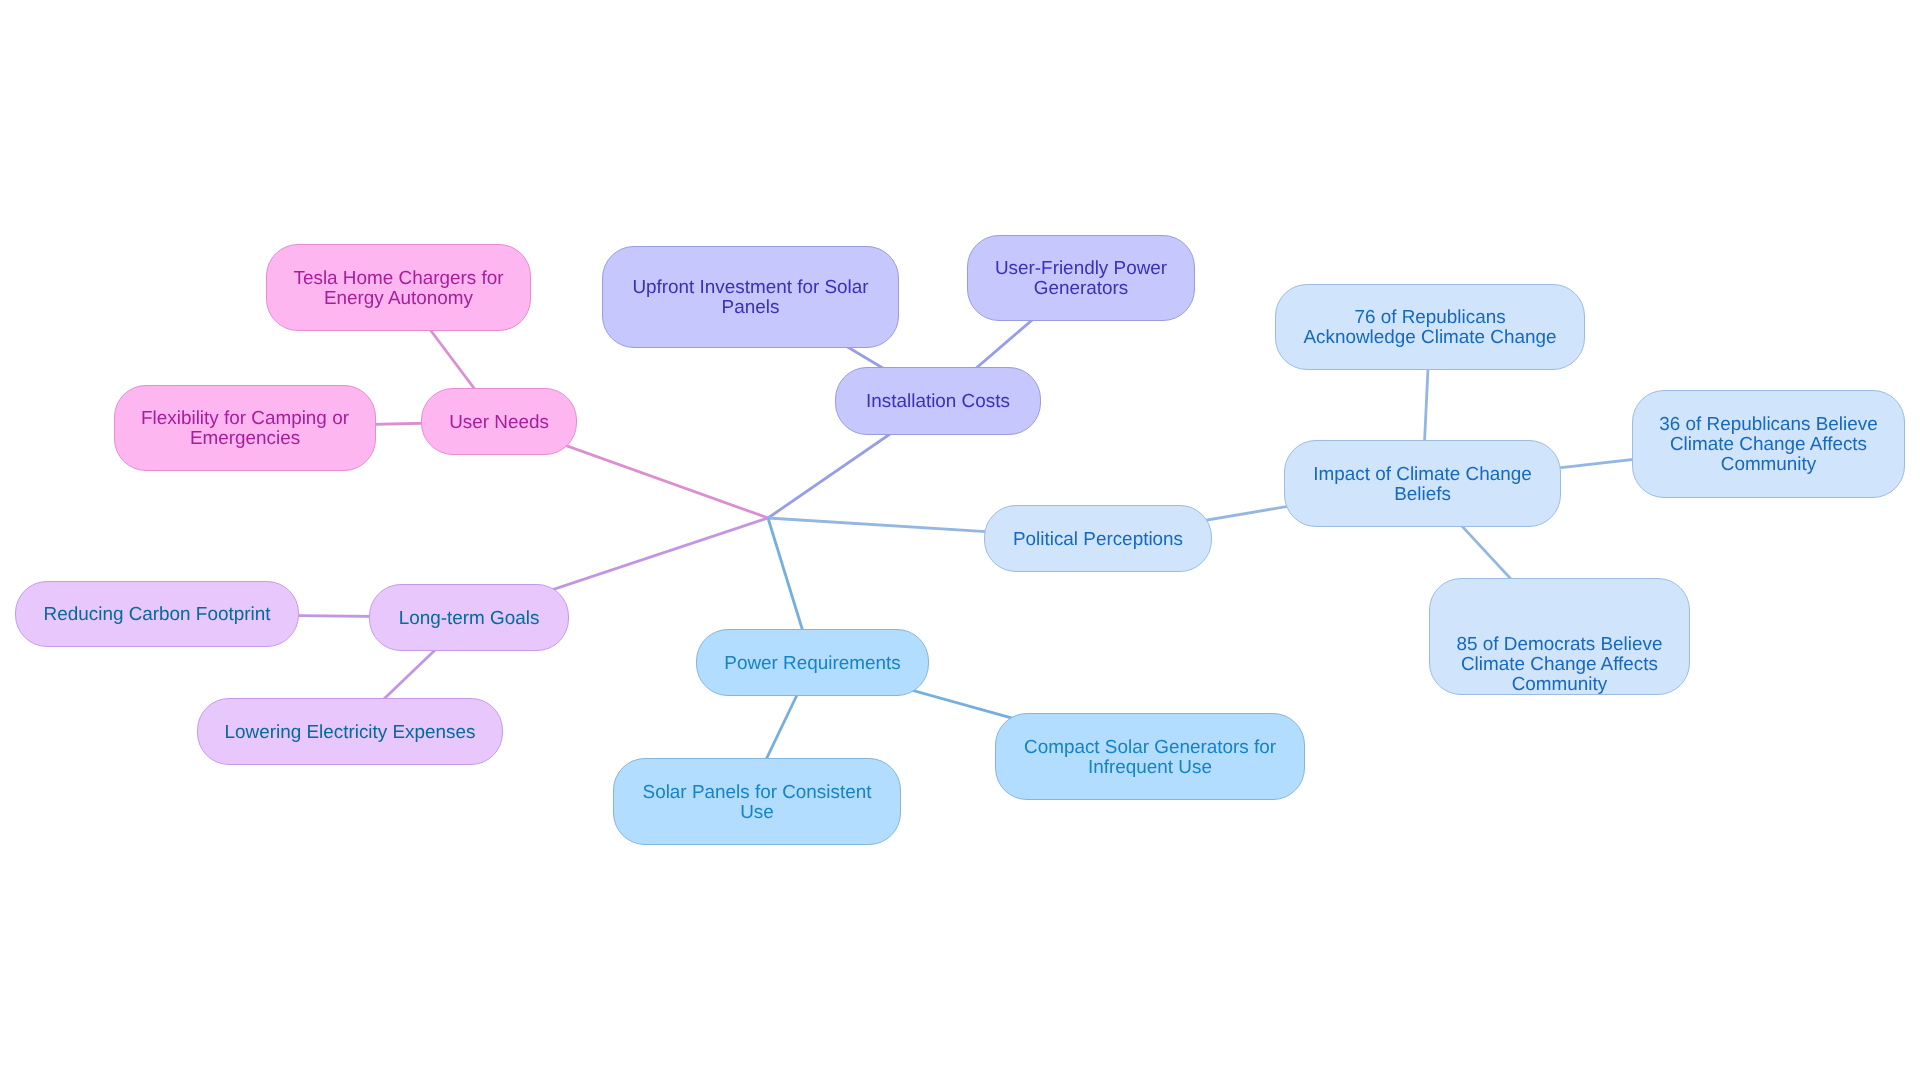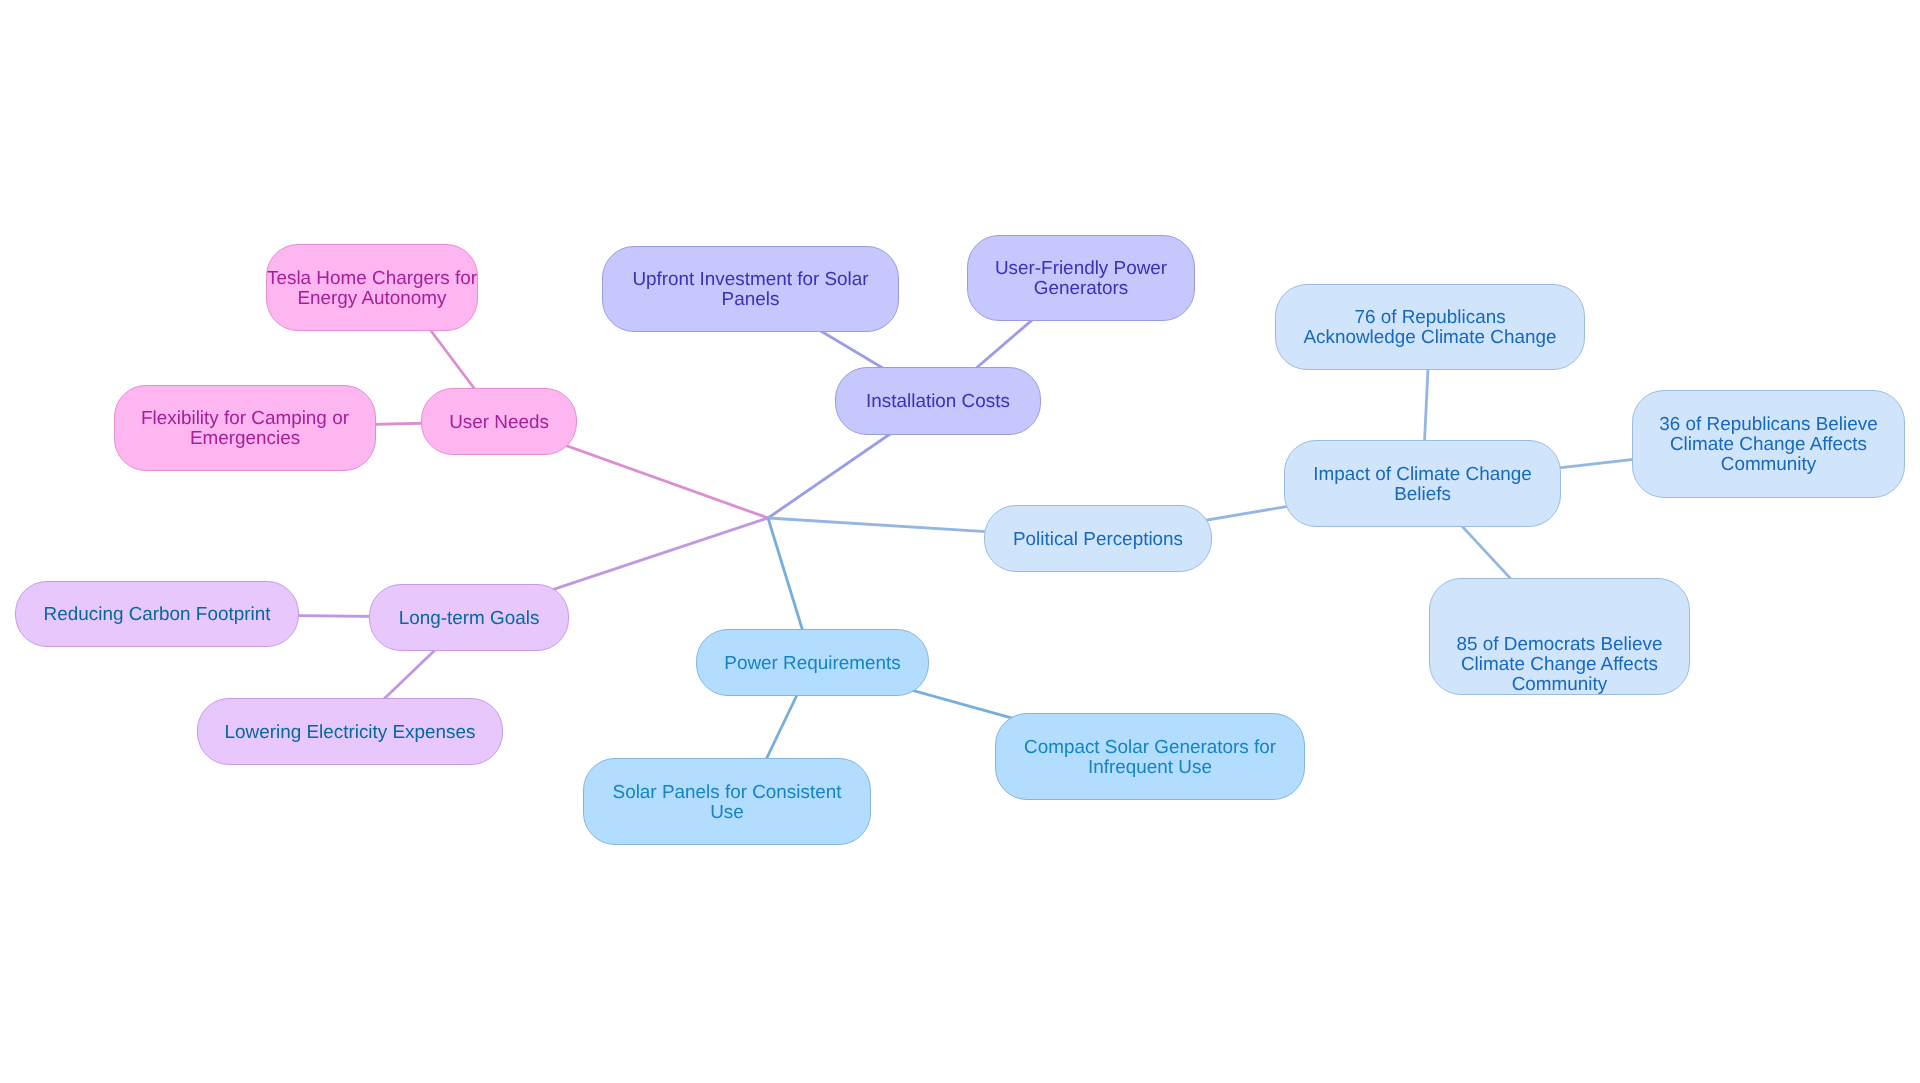--- a/index.html
+++ b/index.html
@@ -94,38 +94,38 @@
     <line class="edge edge-lavender" x1="768.0" y1="518.0" x2="469.0" y2="617.5"></line>
     <line class="edge edge-lavender" x1="469.0" y1="617.5" x2="157.0" y2="614.0"></line>
     <line class="edge edge-lavender" x1="469.0" y1="617.5" x2="350.0" y2="731.5"></line>
   </svg>
   <div id="node-layer">
     <div class="node node-pink" style="left:421px;top:388px;width:156px;height:67px;">
       <div class="label">
           <span class="tline">User Needs</span>
         </div>
     </div>
-    <div class="node node-pink" style="left:266px;top:244px;width:212px;height:87px;">
+    <div class="node node-pink" style="left:266px;top:244px;width:265px;height:87px;">
       <div class="label">
           <span class="tline">Tesla Home Chargers for</span>
           <span class="tline">Energy Autonomy</span>
         </div>
     </div>
     <div class="node node-pink" style="left:88px;top:385px;width:262px;height:86px;margin-left:26px;">
       <div class="label">
           <span class="tline">Flexibility for Camping or</span>
           <span class="tline">Emergencies</span>
         </div>
     </div>
     <div class="node node-violet" style="left:835px;top:367px;width:206px;height:68px;">
       <div class="label">
           <span class="tline">Installation Costs</span>
         </div>
     </div>
-    <div class="node node-violet" style="left:602px;top:246px;width:297px;height:86px;">
+    <div class="node node-violet" style="left:602px;top:246px;width:297px;height:102px;">
       <div class="label">
           <span class="tline">Upfront Investment for Solar</span>
           <span class="tline">Panels</span>
         </div>
     </div>
     <div class="node node-violet" style="left:967px;top:235px;width:228px;height:86px;">
       <div class="label">
           <span class="tline">User-Friendly Power</span>
           <span class="tline">Generators</span>
         </div>
@@ -159,21 +159,21 @@
           <span class="tline">85 of Democrats Believe</span>
           <span class="tline">Climate Change Affects</span>
           <span class="tline">Community</span>
         </div>
     </div>
     <div class="node node-sky" style="left:696px;top:629px;width:233px;height:67px;">
       <div class="label">
           <span class="tline">Power Requirements</span>
         </div>
     </div>
-    <div class="node node-sky" style="left:583px;top:758px;width:288px;height:87px;">
+    <div class="node node-sky" style="left:613px;top:758px;width:288px;height:87px;">
       <div class="label">
           <span class="tline">Solar Panels for Consistent</span>
           <span class="tline">Use</span>
         </div>
     </div>
     <div class="node node-lavender" style="left:369px;top:584px;width:200px;height:67px;">
       <div class="label">
           <span class="tline">Long-term Goals</span>
         </div>
     </div>

